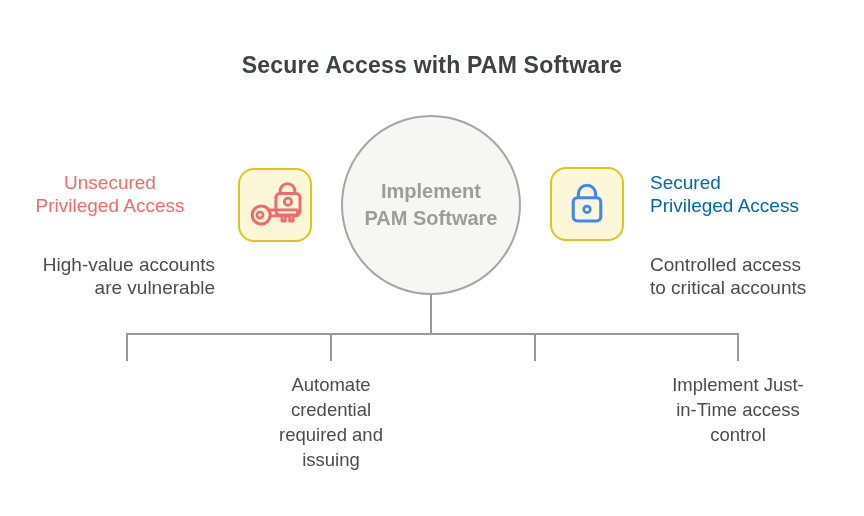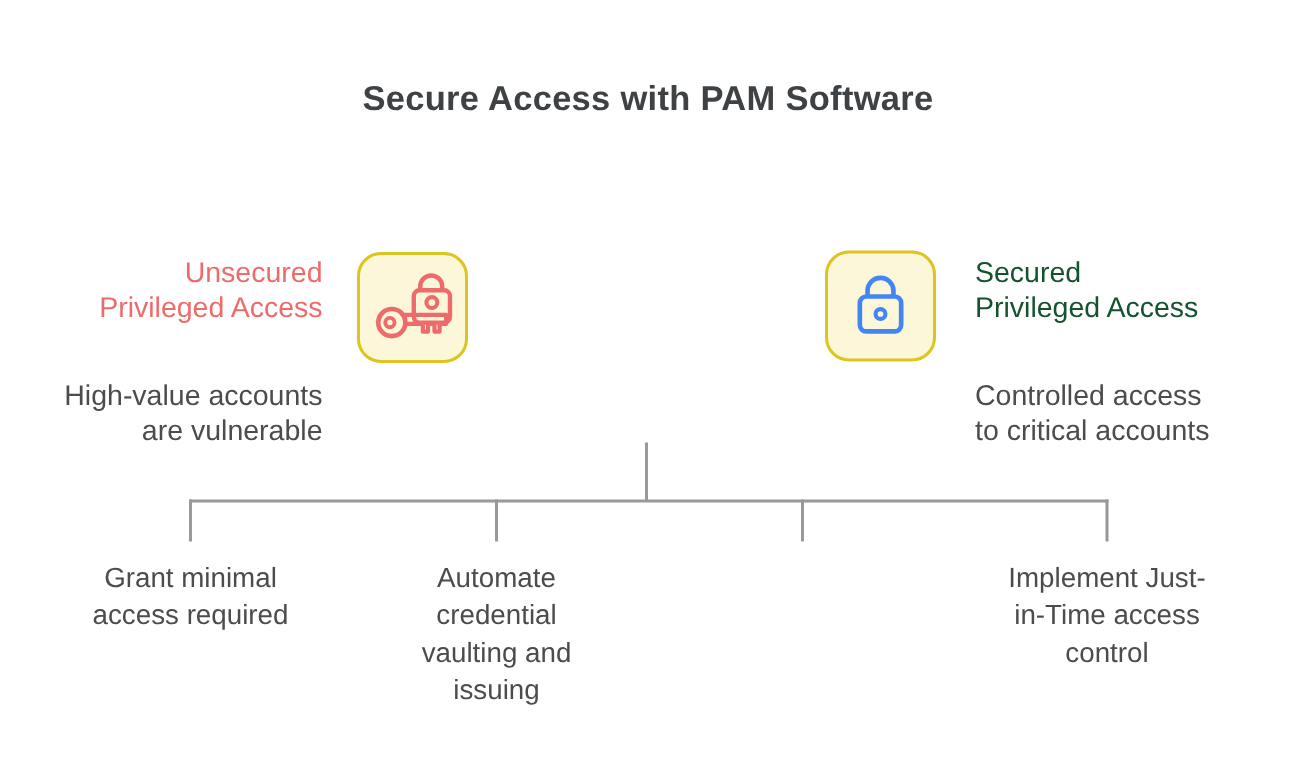--- a/index.html
+++ b/index.html
@@ -59,22 +59,22 @@
   .icon-box.right { left: 550px; top: 167px; }
 
   .side-block { position: absolute; top: 171px; width: 210px; }
   .side-block.left  { right: 649px; text-align: right; }
   .side-block.right { left: 650px;  text-align: left; }
   .side-heading {
     font-size: 19px;
     line-height: 23px;
     white-space: pre-line;
   }
-  .side-heading.red  { color: #ee6b6b; }
-  .side-heading.blue { color: #14532d; }
+  .side-heading.red  { color: #ee6b6b; text-align: center; }
+  .side-heading.blue { color: #0369a1; }
   .side-body {
     margin-top: 36px;
     font-size: 19px;
     line-height: 23px;
     color: #4c4c4c;
     white-space: pre-line;
   }
   .line { position: absolute; background: #999999; }
   .stem        { left: 430px; top: 295px; width: 2px; height: 39px; }
   .hline       { left: 126px; top: 333px; width: 613px; height: 2px; }
@@ -118,20 +118,24 @@
 
   <div class="page-title">Secure Access with PAM Software</div>
 
   <div class="line stem"></div>
   <div class="line hline"></div>
   <div class="line tick t1"></div>
   <div class="line tick t2"></div>
   <div class="line tick t3"></div>
   <div class="line tick t4"></div>
 
+  <div class="center-circle">
+    <div class="center-circle-label">Implement
+PAM Software</div>
+  </div>
 
   <div class="side-block left">
     <div class="side-heading red">Unsecured
 Privileged Access</div>
     <div class="side-body">High-value accounts
 are vulnerable</div>
   </div>
   <div class="icon-box left">
     <span>
       <svg width="62" height="62" viewBox="0 0 72 72" fill="none">
@@ -154,24 +158,22 @@
       </svg>
     </span>
   </div>
   <div class="side-block right">
     <div class="side-heading blue">Secured
 Privileged Access</div>
     <div class="side-body">Controlled access
 to critical accounts</div>
   </div>
 
-  <div class="branch-item b1">Grant minimal
-access required</div>
   <div class="branch-item b2">Automate
 credential
-vaulting and
+required and
 issuing</div>
   <div class="branch-item b4">Implement Just-
 in-Time access
 control</div>
 
 
 </div>
 
 </body></html>

